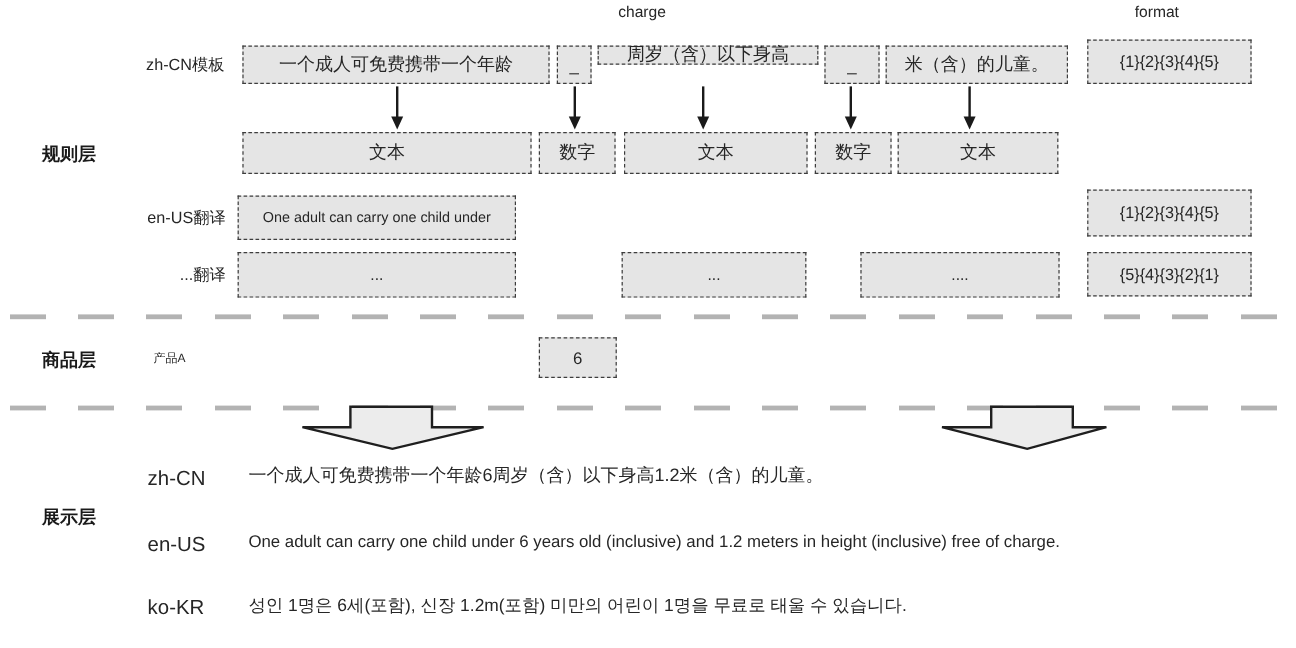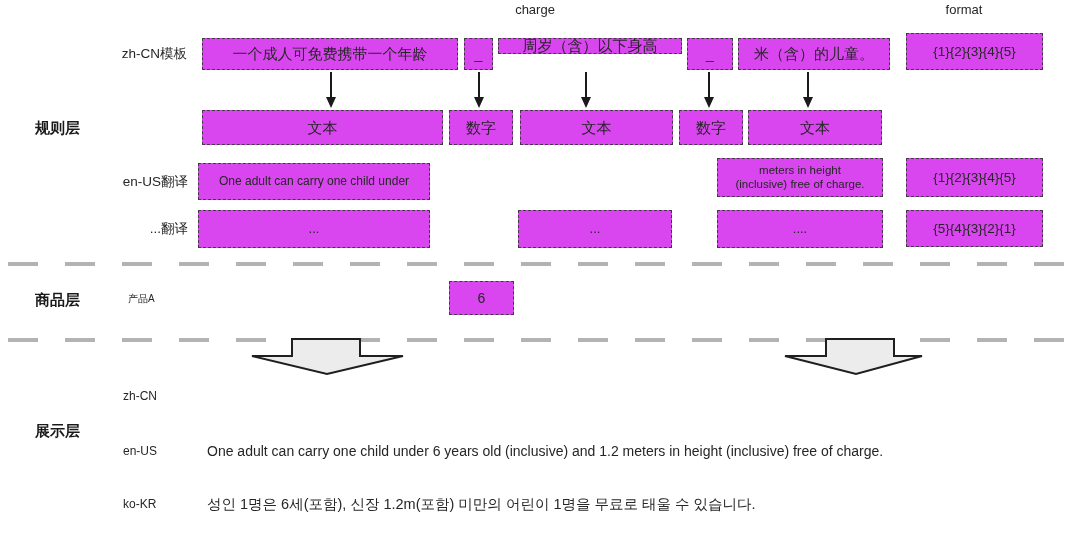--- a/index.html
+++ b/index.html
@@ -2,31 +2,31 @@
 <html><head>
 <meta charset="utf-8">
 <style>
   html,body{margin:0;padding:0;background:#ffffff;}
   #stage{
     position:relative;width:1080px;height:540px;background:#ffffff;overflow:hidden;
     font-family:"Liberation Sans","DejaVu Sans",sans-serif;color:#262626;
   }
   .dbox{
     position:absolute;box-sizing:border-box;border:1.6px dashed #3d3d3d;
-    display:flex;align-items:center;justify-content:center;text-align:center;
-    white-space:pre-line;line-height:1.15;color:#262626;background:#d946ef;
+    display:flex;align-items:center;justify-content:center;text-align:right;
+    white-space:pre-line;line-height:1.15;color:#262626;background:#e5e5e5;
   }
   .collabel{position:absolute;font-size:13px;text-align:center;color:#262626;}
   .rowlabel{position:absolute;font-size:13.5px;text-align:right;color:#262626;display:flex;align-items:center;justify-content:flex-end;}
   .layerlabel{position:absolute;font-weight:bold;font-size:15px;color:#1a1a1a;}
   .varrow{position:absolute;width:2px;background:#1a1a1a;}
   .ahead{position:absolute;width:0;height:0;border-left:5px solid transparent;border-right:5px solid transparent;border-top:11px solid #1a1a1a;}
   .sep{position:absolute;left:8px;width:1064px;height:4px;
     background:repeating-linear-gradient(90deg,#b3b3b3 0 30px,transparent 30px 57px);}
-  .disp-label{position:absolute;font-size:12px;color:#262626;}
+  .disp-label{position:absolute;font-size:17px;color:#262626;}
   .disp-text{position:absolute;font-size:14px;color:#262626;white-space:nowrap;}
   svg{position:absolute;left:0;}
 </style>
 </head>
 <body>
 
 <div id="stage">
 
   <div class="collabel" style="left:495px;top:2px;width:80px;">charge</div>
   <div class="collabel" style="left:924px;top:2px;width:80px;">format</div>
@@ -53,22 +53,20 @@
   <div class="ahead" style="left:803px;top:97px;"></div>
 
   <div class="dbox" style="left:202px;top:110px;width:241px;height:35px;font-size:15px;">文本</div>
   <div class="dbox" style="left:449px;top:110px;width:64px;height:35px;font-size:15px;">数字</div>
   <div class="dbox" style="left:520px;top:110px;width:153px;height:35px;font-size:15px;">文本</div>
   <div class="dbox" style="left:679px;top:110px;width:64px;height:35px;font-size:15px;">数字</div>
   <div class="dbox" style="left:748px;top:110px;width:134px;height:35px;font-size:15px;">文本</div>
 
   <div class="rowlabel" style="left:88px;top:163px;width:100px;height:37px;">en-US翻译</div>
   <div class="dbox" style="left:198px;top:163px;width:232px;height:37px;font-size:12px;">One adult can carry one child under</div>
-  <div class="dbox" style="left:717px;top:158px;width:166px;height:39px;font-size:11.5px;">meters in height
-(inclusive) free of charge.</div>
   <div class="dbox" style="left:906px;top:158px;width:137px;height:39px;font-size:13.5px;">{1}{2}{3}{4}{5}</div>
 
   <div class="rowlabel" style="left:88px;top:210px;width:100px;height:38px;">...翻译</div>
   <div class="dbox" style="left:198px;top:210px;width:232px;height:38px;font-size:13px;">...</div>
   <div class="dbox" style="left:518px;top:210px;width:154px;height:38px;font-size:13px;">...</div>
   <div class="dbox" style="left:717px;top:210px;width:166px;height:38px;font-size:13px;">....</div>
   <div class="dbox" style="left:906px;top:210px;width:137px;height:37px;font-size:13.5px;">{5}{4}{3}{2}{1}</div>
 
   <div class="sep" style="top:262px;"></div>
 
@@ -79,20 +77,21 @@
   <div class="sep" style="top:338px;"></div>
 
   <svg style="top:336px;" width="1080" height="42" viewBox="0 0 1080 42">
     <polygon points="292,3 360,3 360,20 403,20 327,38 252,20 292,20" fill="#ececec" stroke="#1f1f1f" stroke-width="2"></polygon>
     <polygon points="826,3 894,3 894,20 922,20 856,38 785,20 826,20" fill="#ececec" stroke="#1f1f1f" stroke-width="2"></polygon>
   </svg>
 
   <div class="layerlabel" style="left:35px;top:422px;">展示层</div>
 
   <div class="disp-label" style="left:123px;top:389px;">zh-CN</div>
+  <div class="disp-text" style="left:207px;top:387px;font-size:15px;">一个成人可免费携带一个年龄6周岁（含）以下身高1.2米（含）的儿童。</div>
 
   <div class="disp-label" style="left:123px;top:444px;">en-US</div>
   <div class="disp-text" style="left:207px;top:443px;">One adult can carry one child under 6 years old (inclusive) and 1.2 meters in height (inclusive) free of charge.</div>
 
   <div class="disp-label" style="left:123px;top:497px;">ko-KR</div>
   <div class="disp-text" style="left:207px;top:495px;font-size:14.5px;">성인 1명은 6세(포함), 신장 1.2m(포함) 미만의 어린이 1명을 무료로 태울 수 있습니다.</div>
 
 </div>
 
 </body></html>

